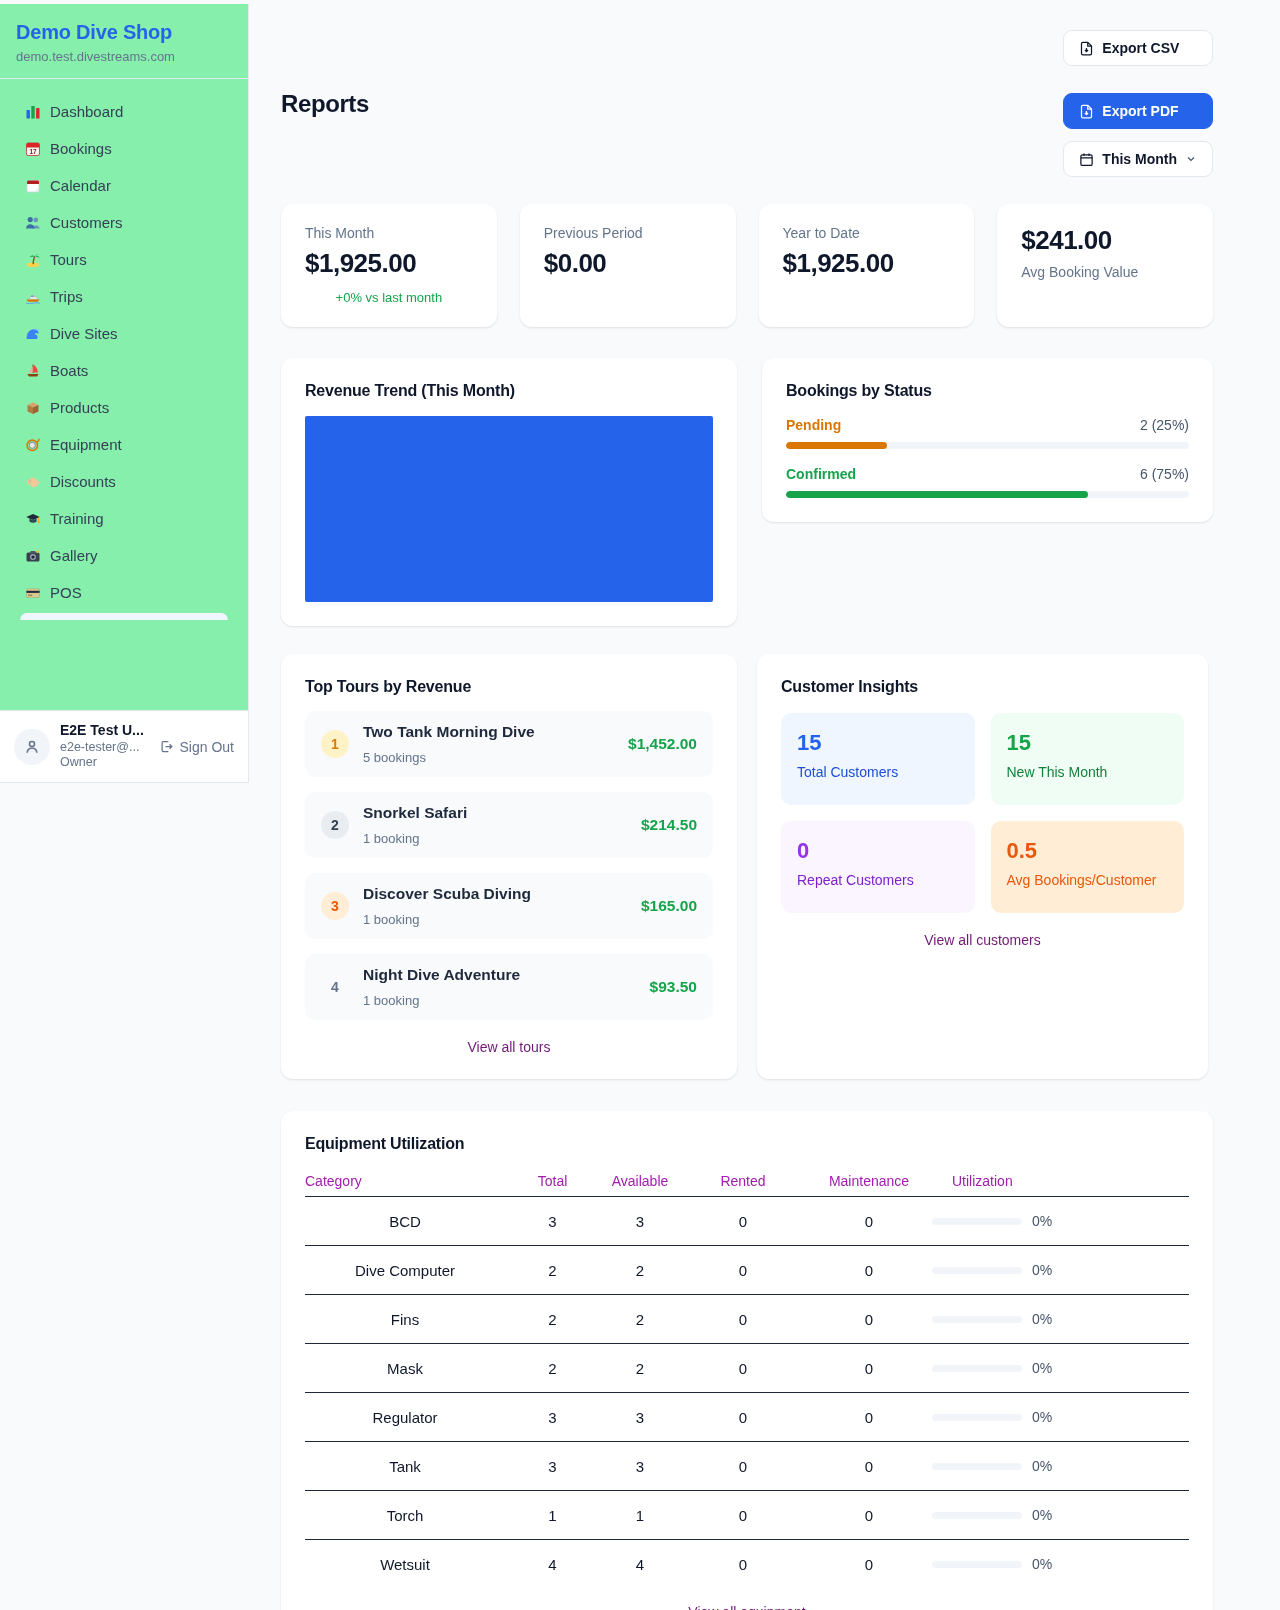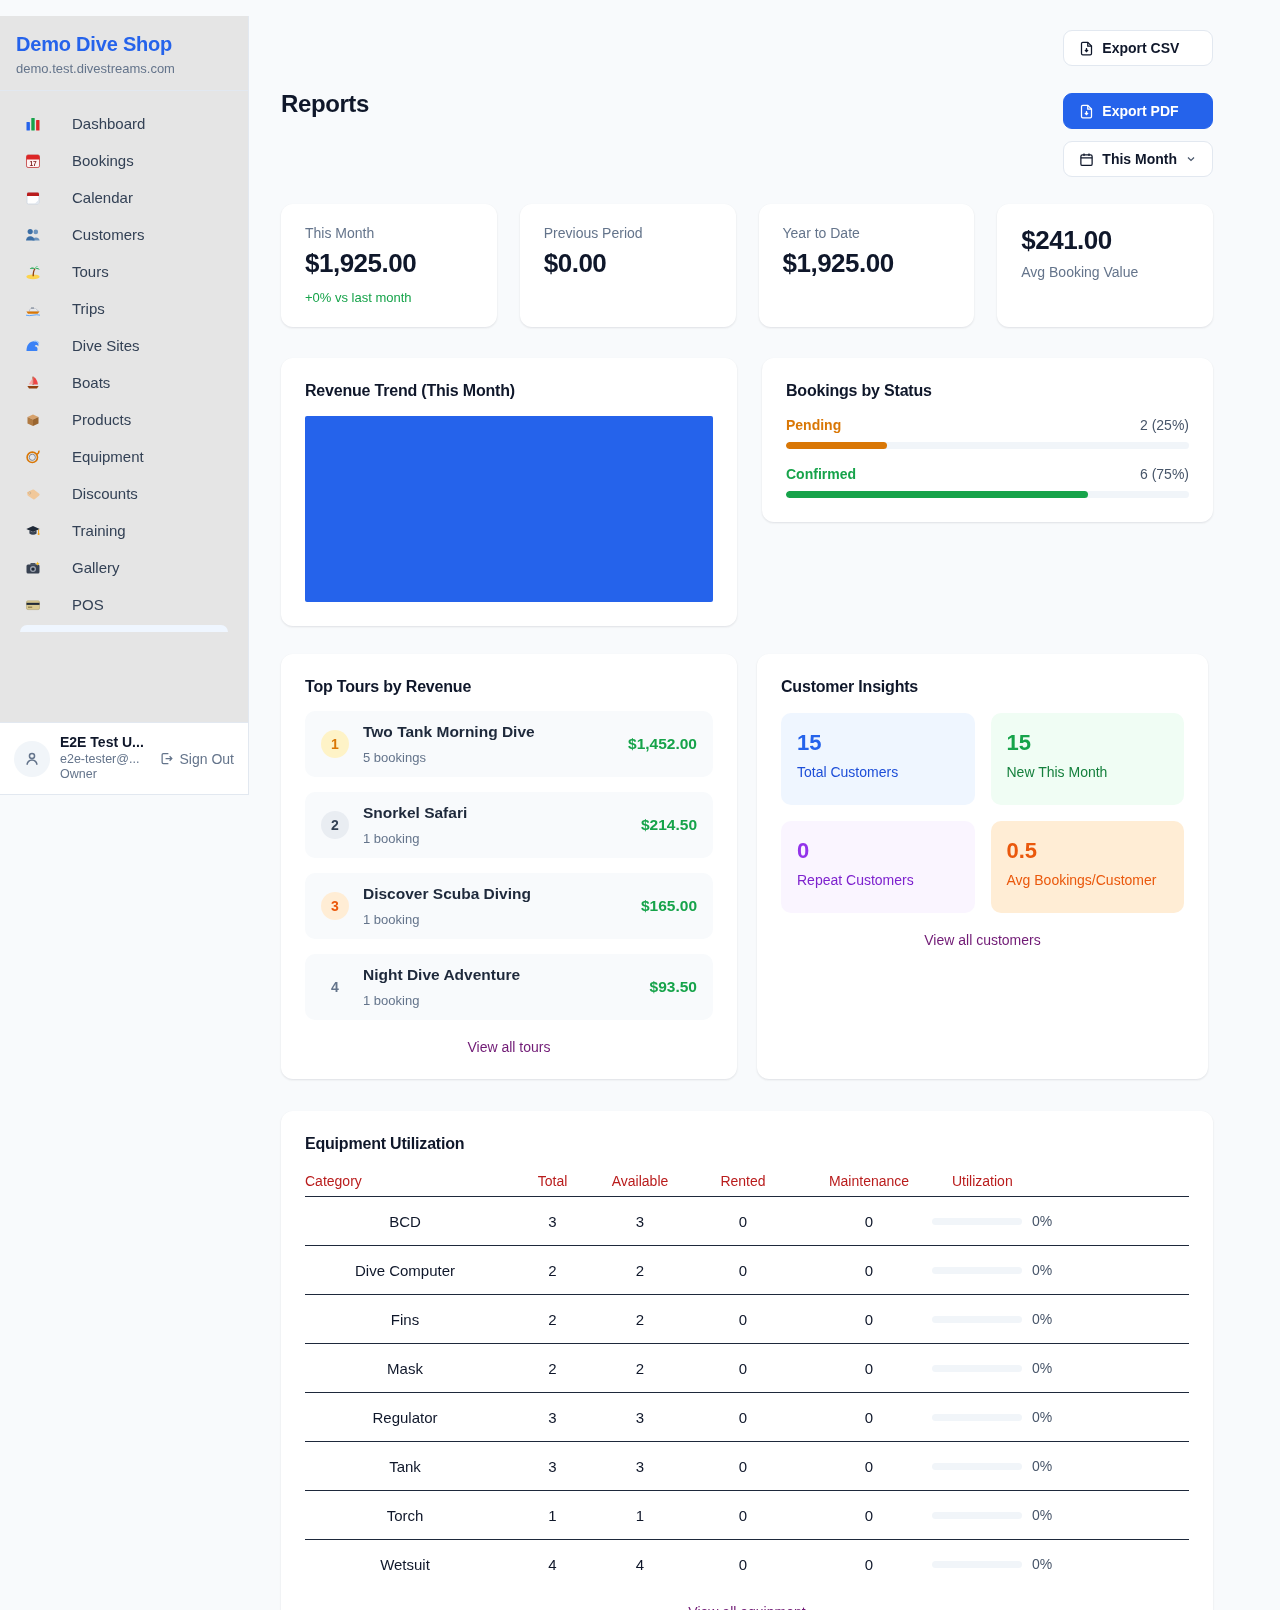--- a/index.html
+++ b/index.html
@@ -8,32 +8,32 @@
     font-family: "Liberation Sans", sans-serif;
     background: #f8fafc;
     color: #0f172a;
     position: relative;
     min-height: 1610px;
   }
   a { text-decoration: none; }
 
   
   .sidebar {
-    position: absolute; top:16px; left:0;
+    position: absolute; top:4px; left:0;
     width: 249px; height: 779px;
-    background: #e5e5e5;
+    background: #86efac;
     border-right: 1px solid #e2e8f0;
     border-bottom: 1px solid #e2e8f0;
   }
   .sidebar-header { padding: 17px 16px 14px 16px; border-bottom: 1px solid #e2e8f0; }
   .shop-name { color:#2563eb; font-size:20px; font-weight:bold; letter-spacing:-0.2px; }
   .shop-domain { color:#64748b; font-size:13px; margin-top:5px; }
   .nav { padding: 14px 10px 0 10px; }
   .nav-item {
-    display:flex; align-items:center; gap:30px;
+    display:flex; align-items:center; gap:8px;
     padding: 10px 14px; border-radius: 8px;
     color:#334155; font-size:15px; cursor:pointer;
   }
   .nav-ico { width:18px; height:16px; display:inline-flex; align-items:center; justify-content:center; flex:0 0 18px; }
   .nav-active-partial { height:7px; margin: 2px 10px 0 10px; background:#eff6ff; border-radius:8px 8px 0 0; }
   .sidebar-footer {
     position:absolute; left:0; right:0; bottom:0;
     background:#fff; border-top:1px solid #e2e8f0;
     padding: 11px 14px; display:flex; align-items:center; gap:10px;
   }
@@ -61,21 +61,21 @@
   .card {
     background:#fff; border-radius:12px;
     box-shadow: 0 1px 2px rgba(15,23,42,.06), 0 1px 3px rgba(15,23,42,.05);
   }
 
   
   .stats-row { display:grid; grid-template-columns:repeat(4,1fr); gap:23px; margin-top:27px; }
   .stat-card { padding: 21px 24px; height:123px; }
   .stat-label { font-size:14px; color:#64748b; }
   .stat-value { font-size:26px; font-weight:bold; color:#0f172a; margin-top:7px; letter-spacing:-0.5px; }
-  .stat-delta { font-size:13px; color:#16a34a; margin-top:11px; }
+  .stat-delta { font-size:13px; color:#16a34a; margin-top:11px;text-align:center; }
   .stat-card.value-first .stat-value { margin-top:0; }
   .stat-card.value-first .stat-label { margin-top:8px; }
 
   
   .charts-row { display:grid; grid-template-columns: 456px 451px; gap:25px; margin-top:31px; align-items:start; }
   .panel { padding:24px; }
   .panel-title { font-size:16px; font-weight:bold; color:#0f172a; letter-spacing:-0.2px; }
   .chart-area { margin-top:16px; height:186px; border-radius:2px; background:#2563eb; }
 
   .status-block { margin-top:17px; }
@@ -113,21 +113,21 @@
   .insight-label { font-size:14px; margin-top:8px; }
   .tile-blue   { background:#eff6ff; } .tile-blue .insight-num{color:#2563eb;}   .tile-blue .insight-label{color:#1d4ed8;}
   .tile-green  { background:#f0fdf4; } .tile-green .insight-num{color:#16a34a;}  .tile-green .insight-label{color:#15803d;}
   .tile-purple { background:#faf5ff; } .tile-purple .insight-num{color:#9333ea;} .tile-purple .insight-label{color:#7e22ce;}
   .tile-orange { background:#ffedd5; } .tile-orange .insight-num{color:#ea580c;} .tile-orange .insight-label{color:#ea580c;}
 
   
   .equipment-card { margin-top:32px; padding:24px 24px 14px 24px; }
   table.equip { width:100%; border-collapse:collapse; margin-top:14px; }
   table.equip th {
-    font-size:14px; font-weight:normal; color:#b91c1c;
+    font-size:14px; font-weight:normal; color:#a21caf;
     padding: 6px 0 7px 0; border-bottom:1px solid #1e293b;
     text-align:center;
   }
   table.equip th.cat-col, table.equip th.util-col { text-align:left; }
   table.equip th.util-col { padding-left:20px; }
   table.equip td {
     font-size:15px; padding:15.5px 0; border-bottom:1px solid #1e293b;
     text-align:center; color:#0f172a;
   }
   table.equip tr:last-child td { border-bottom:none; }

